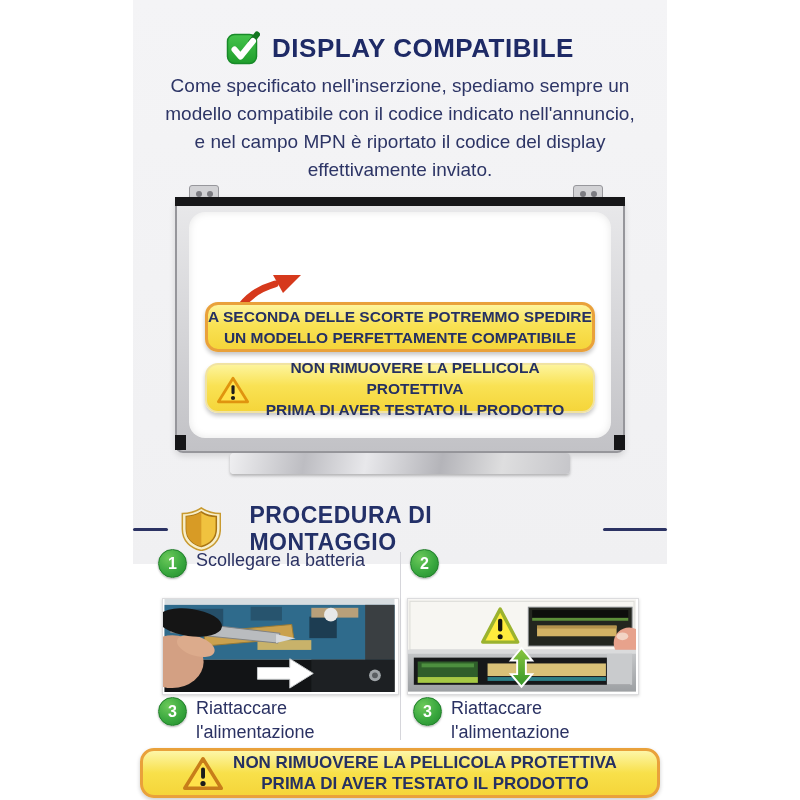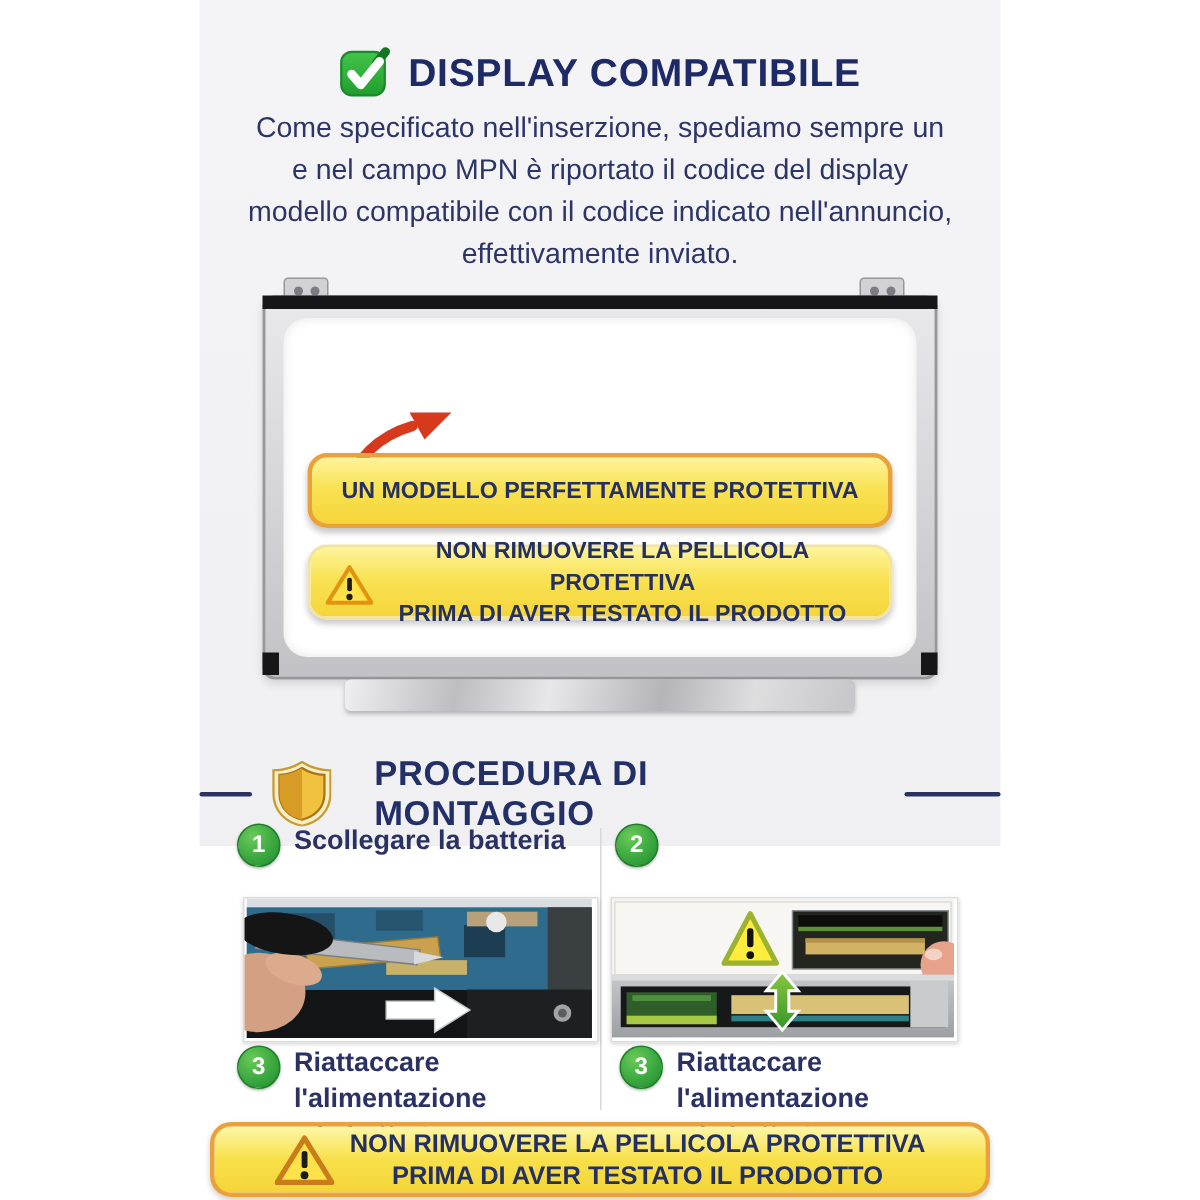--- a/index.html
+++ b/index.html
@@ -56,21 +56,21 @@
   .prochdr .line.l{width:36px;} .prochdr .line.r{width:66px;}
   .prochdr h2{margin:15px;font-size:23px;font-weight:bold;color:#233068;letter-spacing:.5px;}
   .shield{width:42px;height:44px;}
   
   .step{position:absolute;display:flex;gap:9px;align-items:flex-start;}
   .badge{flex:0 0 auto;width:27px;height:27px;border-radius:50%;margin-top:1px;
          background:radial-gradient(circle at 35% 30%,#6cc95a 0%,#3aa83f 55%,#218a2c 100%);
          border:1px solid #1e7d28;color:#fff;font-size:16px;font-weight:bold;
          display:flex;align-items:center;justify-content:center;
          box-shadow:0 1px 2px rgba(0,0,0,.3);}
-  .steptxt{font-size:18px;font-weight:700;color:#2b3263;line-height:24px;}
+  .steptxt{font-size:18px;font-weight:400;color:#2b3263;line-height:24px;}
   .steptxt span{display:block;}
   .s1{left:25px;top:548px;width:235px;}
   .s2{left:277px;top:548px;width:245px;}
   .s3a{left:25px;top:696px;width:250px;}
   .s3b{left:280px;top:696px;width:245px;}
   .vdivider{position:absolute;left:267px;top:552px;width:1px;height:188px;background:#d6d6db;}
   
   .photo{position:absolute;top:598px;width:235px;height:95px;background:#fff;
          border:1px solid #dcdcde;box-shadow:0 1px 3px rgba(0,0,0,.18);}
   .photo svg{display:block;}
@@ -101,22 +101,22 @@
         </defs>
         <rect x="1.5" y="3.5" width="29" height="29" rx="7" fill="url(#gchk)" stroke="#188a29" stroke-width="1.5"></rect>
         <path d="M25,11 L31,3.5" stroke="#137620" stroke-width="6" stroke-linecap="round" fill="none"></path>
         <path d="M8.5,18.5 L14.5,25.5 L27,10" stroke="#ffffff" stroke-width="6" stroke-linecap="round" stroke-linejoin="round" fill="none"></path>
       </svg>
       <h1>DISPLAY COMPATIBILE</h1>
     </div>
 
     <div class="intro">
       <span>Come specificato nell'inserzione, spediamo sempre un</span>
+      <span>modello compatibile con il codice indicato nell'annuncio,</span>
       <span>e nel campo MPN è riportato il codice del display</span>
-      <span>modello compatibile con il codice indicato nell'annuncio,</span>
       <span>effettivamente inviato.</span>
     </div>
 
     <div class="panel">
       <div class="bracket bl">
           <i></i>
           <i></i>
         </div>
       <div class="bracket br">
           <i></i>
@@ -127,21 +127,22 @@
       <div class="notch nl"></div>
       <div class="notch nr"></div>
       <div class="screen"></div>
 
       <svg class="red-arrow" viewBox="0 0 82 58">
         <path d="M8,55 C14,36 28,20 52,13" fill="none" stroke="#d6391c" stroke-width="7" stroke-linecap="round"></path>
         <polygon points="78,4 50,4 60,22" fill="#d6391c"></polygon>
       </svg>
 
       <div class="ybanner banner1">
-        <span class="bl-line">UN MODELLO PERFETTAMENTE PROTETTIVA</span>
+        <span class="bl-line">A SECONDA DELLE SCORTE POTREMMO SPEDIRE</span>
+        <span class="bl-line">UN MODELLO PERFETTAMENTE COMPATIBILE</span>
       </div>
 
       <div class="ybanner banner2">
         <svg class="tri" viewBox="0 0 46 40">
           <path d="M23,3 L44,37 L2,37 Z" fill="#ffe14a" stroke="#e0940f" stroke-width="4" stroke-linejoin="round"></path>
           <rect x="20.8" y="13" width="4.5" height="13" rx="2" fill="#1c1c1c"></rect>
           <circle cx="23" cy="31.5" r="3" fill="#1c1c1c"></circle>
         </svg>
         <span class="bl-line">NON RIMUOVERE LA PELLICOLA PROTETTIVA</span>
         <span class="bl-line">PRIMA DI AVER TESTATO IL PRODOTTO</span>

